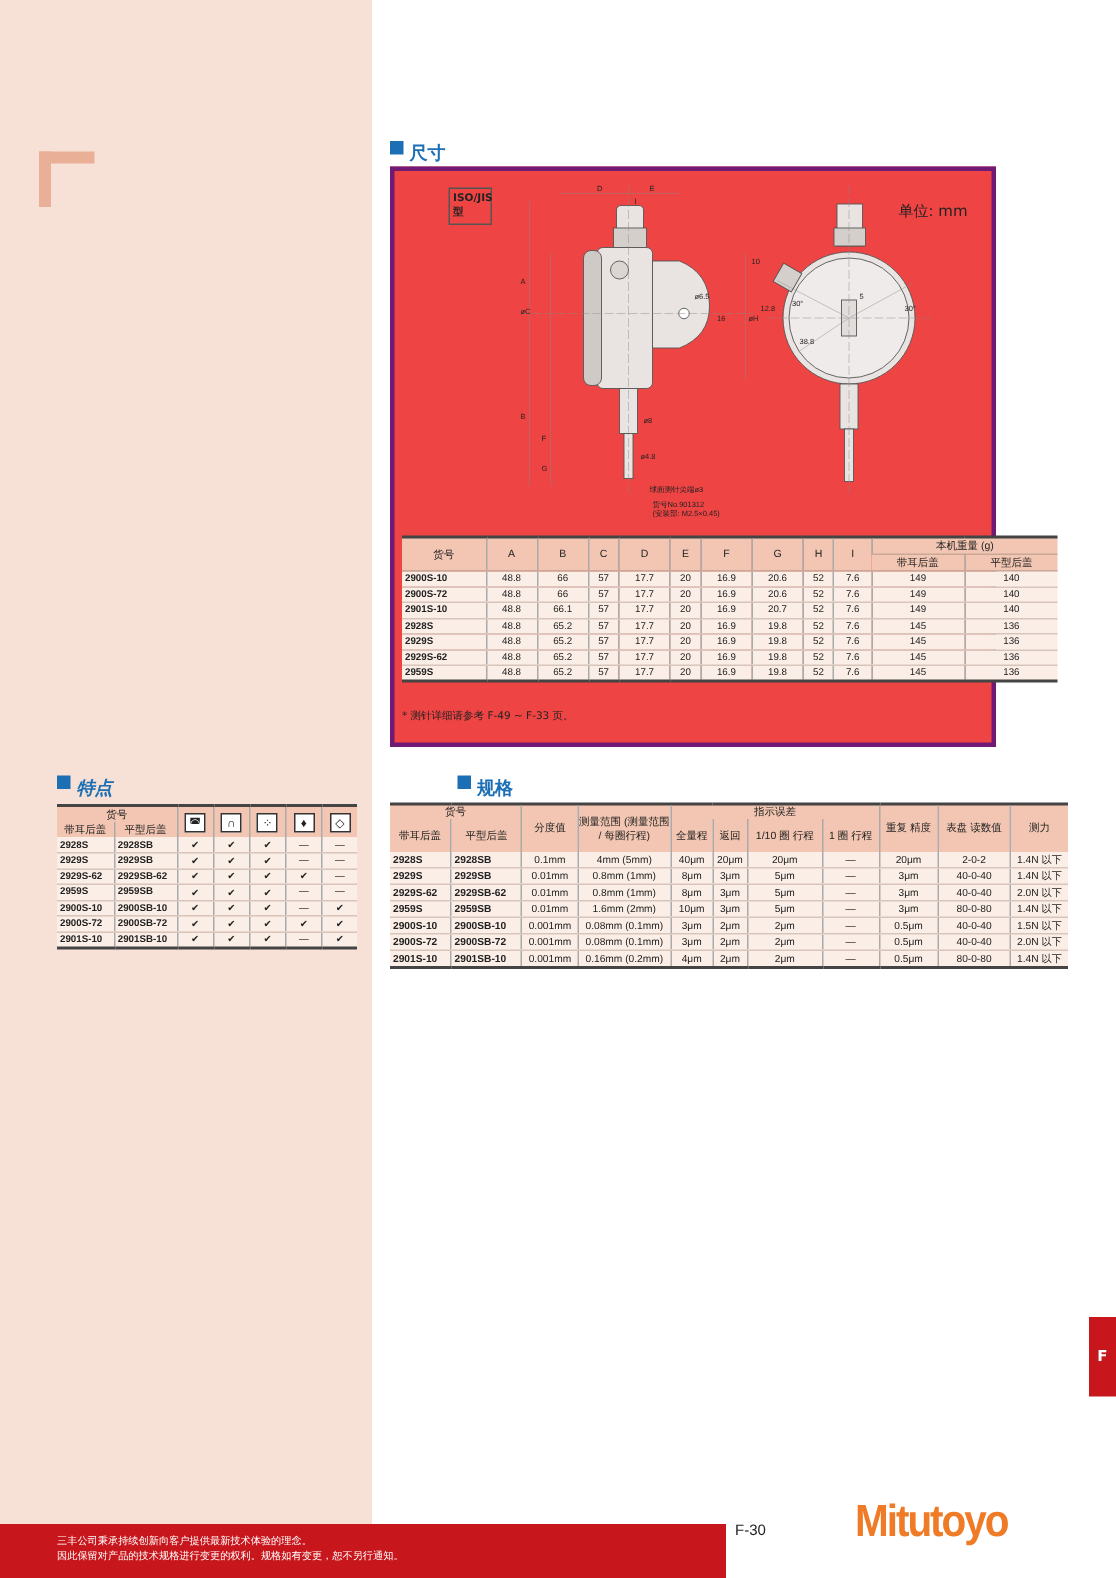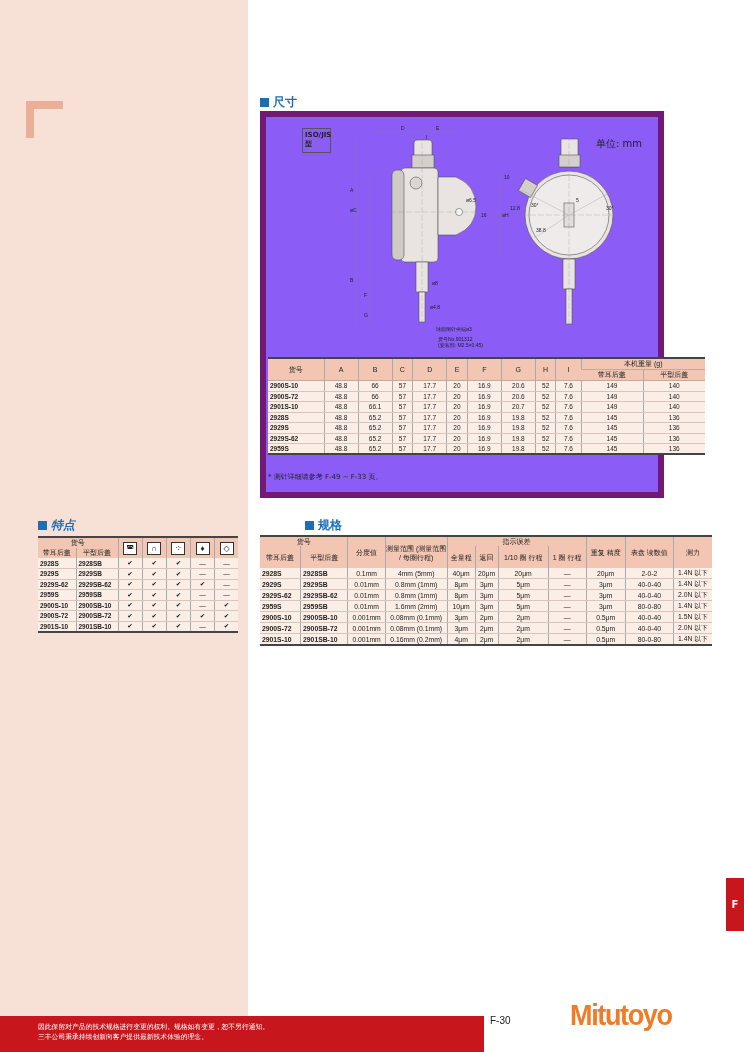--- a/index.html
+++ b/index.html
@@ -1,23 +1,23 @@
 <!DOCTYPE html>
 <html><head>
 <meta charset="utf-8">
 <style>
 *{box-sizing:border-box;margin:0;padding:0}
 body{width:744px;height:1052px;position:relative;background:#fff;font-family:"DejaVu Sans","Liberation Sans",sans-serif;color:#222;overflow:hidden}
 .leftpanel{position:absolute;left:0;top:0;width:248px;height:1052px;background:#f7e1d6}
 .corner{position:absolute;left:26px;top:101px;width:37px;height:37px}
 .corner .h{position:absolute;left:0;top:0;width:37px;height:8px;background:#eab097}
 .corner .v{position:absolute;left:0;top:0;width:8px;height:37px;background:#eab097}
-.sec-title{position:absolute;font-size:12px;color:#1c6fb4;font-weight:bold;display:flex;align-items:center;gap:2px}
+.sec-title{position:absolute;font-size:12px;color:#1c6fb4;font-weight:bold;display:flex;align-items:flex-start;gap:2px}
 .sec-title .sq{display:inline-block;width:9px;height:9px;background:#1c6fb4;margin-right:2px}
-.dimbox{position:absolute;left:260px;top:111px;width:404px;height:387px;border:6px solid #701a75;background:#8b5cf6}
+.dimbox{position:absolute;left:260px;top:111px;width:404px;height:387px;border:3px solid #701a75;background:#ef4444}
 .isobox{position:absolute;left:36px;top:11px;width:29px;height:25px;border:1px solid #555;font-size:7px;font-weight:bold;line-height:9px;padding:2px}
 .unit{position:absolute;right:16px;top:20px;font-size:10px}
 .drawing{position:absolute;left:0;top:0}
 table{border-collapse:collapse;font-family:"Liberation Sans","DejaVu Sans",sans-serif}
 .dimtable{position:absolute;left:268px;top:357px;width:437px;font-size:6.5px}
 .dimtable th,.dimtable td{border-left:1px solid #aaa;text-align:center;height:10.5px;padding:0}
 .dimtable th:first-child,.dimtable td:first-child{border-left:none}
 .dimtable thead th{background:#f2c6b2;font-weight:normal;font-size:7px;border-bottom:1px solid #c8a896}
 .dimtable thead tr:first-child th{border-top:2px solid #444}
 .dimtable tbody tr{background:#fbeee6}
@@ -457,17 +457,17 @@
         <td>—</td>
         <td>0.5μm</td>
         <td>80-0-80</td>
         <td>1.4N 以下</td>
       </tr>
     </tbody>
 </table>
 
 <div class="tab-f">F</div>
 <div class="footerbar">
+  <div>三丰公司秉承持续创新向客户提供最新技术体验的理念。</div>
   <div>因此保留对产品的技术规格进行变更的权利。规格如有变更，恕不另行通知。</div>
-  <div>三丰公司秉承持续创新向客户提供最新技术体验的理念。</div>
 </div>
 <div class="pagenum">F-30</div>
 <div class="logo">Mitutoyo</div>
 
 </body></html>

